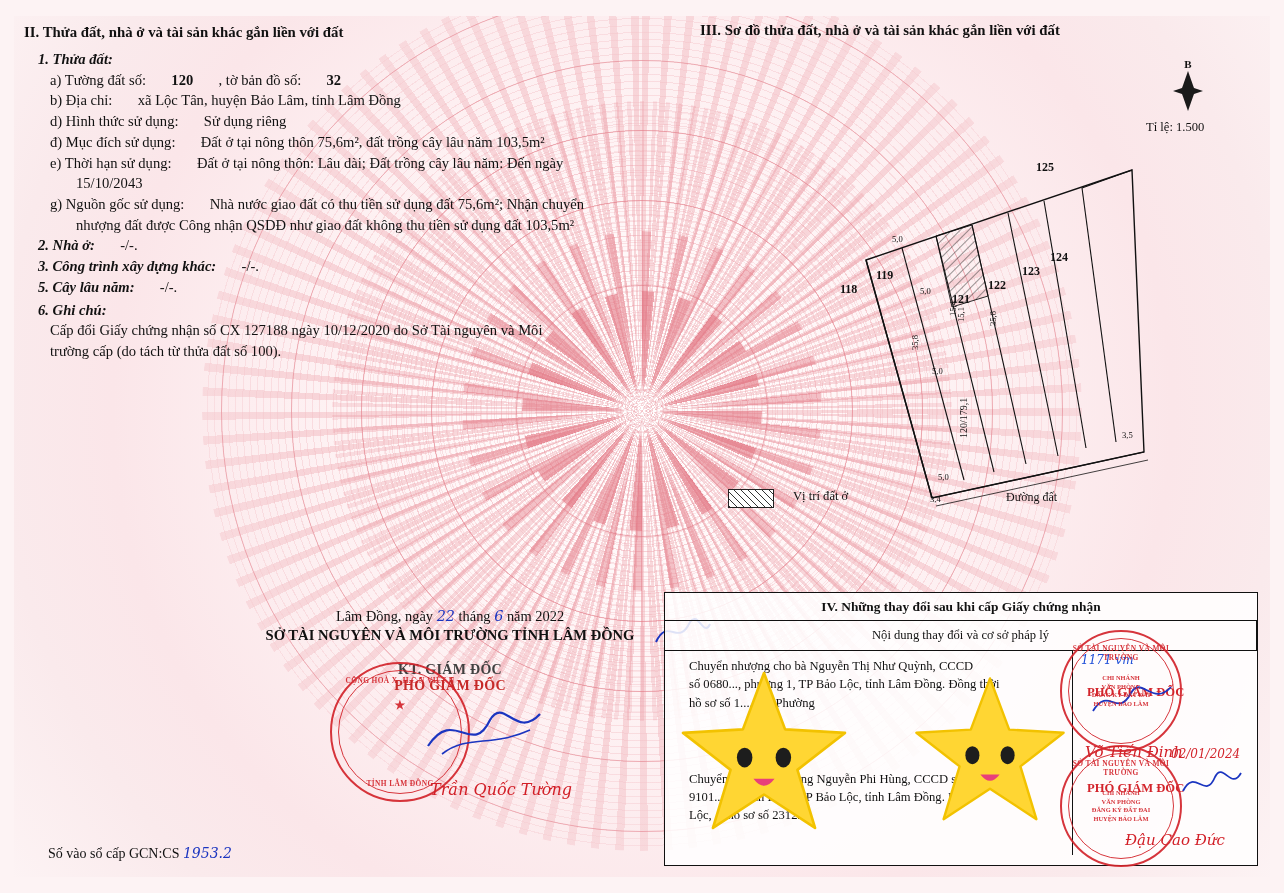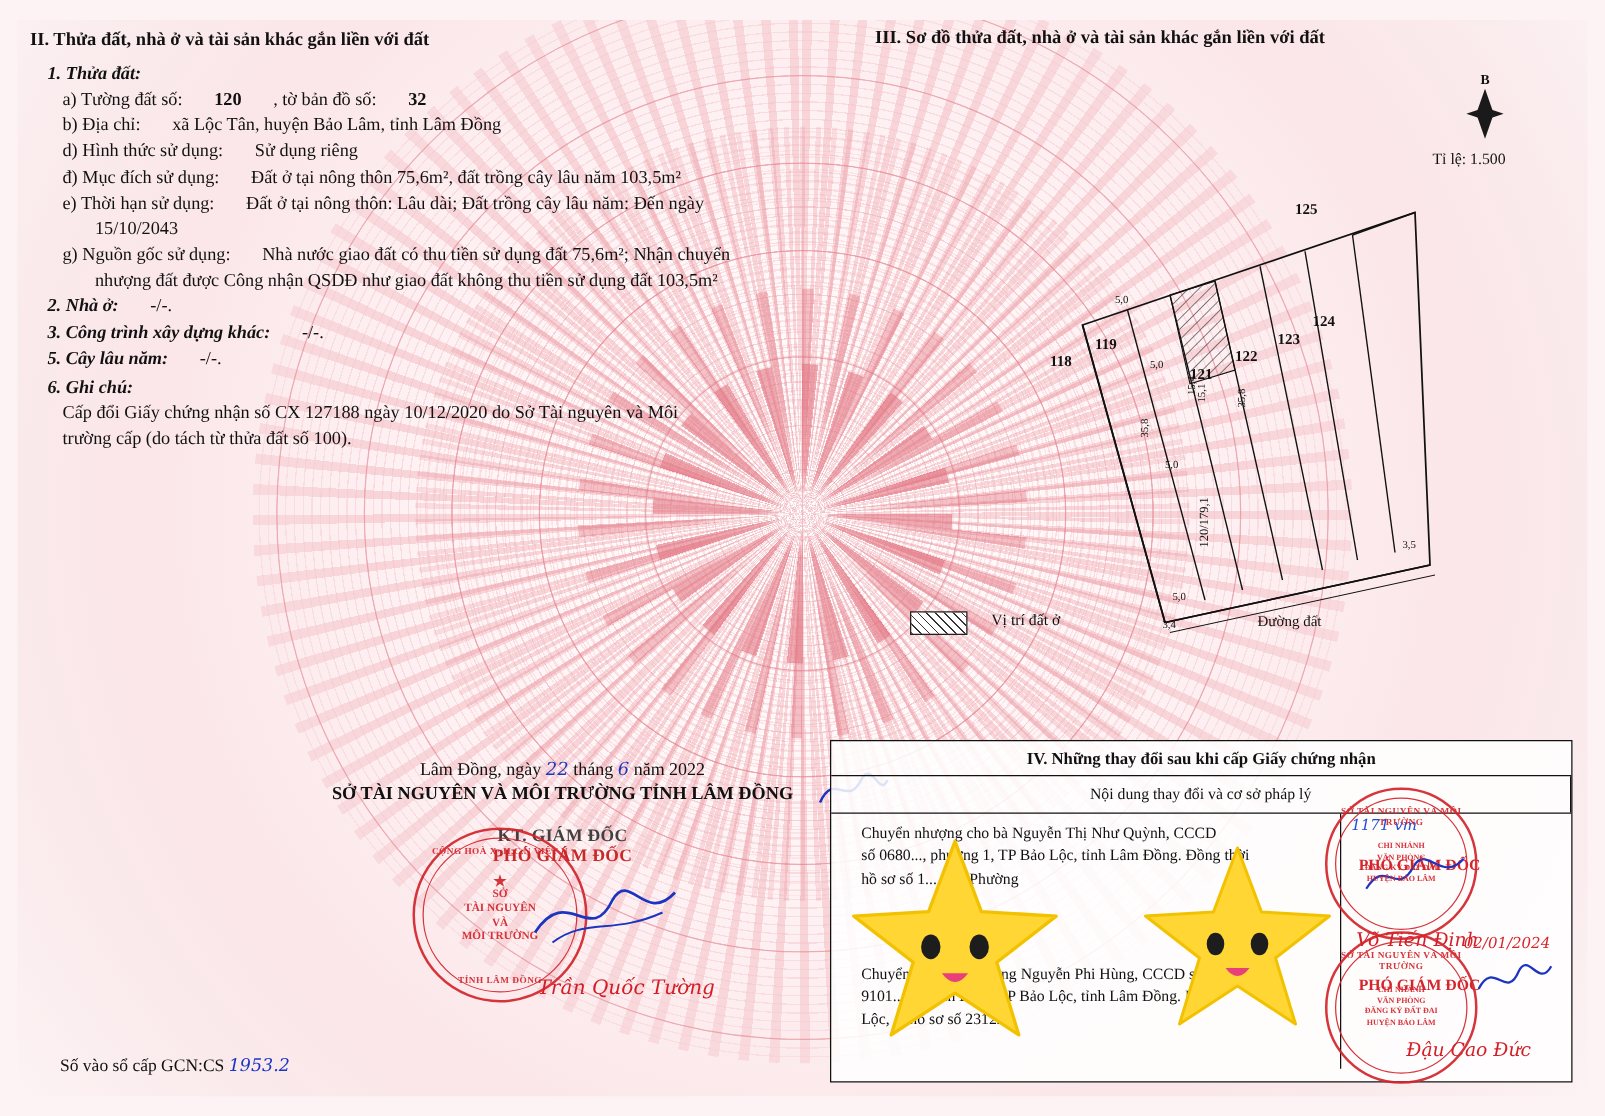--- a/index.html
+++ b/index.html
@@ -593,21 +593,20 @@
   </div>
   <div class="office">SỞ TÀI NGUYÊN VÀ MÔI TRƯỜNG TỈNH LÂM ĐỒNG</div>
   <div class="kt">KT. GIÁM ĐỐC</div>
   <div class="pgd">PHÓ GIÁM ĐỐC</div>
 </div>
 
 <div class="seal" id="seal-dept">
   <div class="inner"></div>
   <div class="star5">★</div>
   <div class="arc-top">CỘNG HOÀ X· H.C.N VIỆT N</div>
-  <div class="mid">SỞ<br>TÀI NGUYÊN<br>VÀ<br>MÔI TRƯỜNG</div>
   <div class="arc-bottom">TỈNH LÂM ĐỒNG</div>
 </div>
 
 <svg id="sign-scribble">
   <path d="M8,46 C34,6 52,58 70,20 C84,-4 96,40 120,14" fill="none" stroke="#1b35c0" stroke-width="2.2"></path>
   <path d="M22,54 C48,34 70,48 110,30" fill="none" stroke="#1b35c0" stroke-width="1.6"></path>
 </svg>
 <svg id="sign-scribble2">
   <path d="M4,30 C16,4 26,36 38,10 C46,-2 52,26 58,12" fill="none" stroke="#1b35c0" stroke-width="2"></path>
 </svg>

